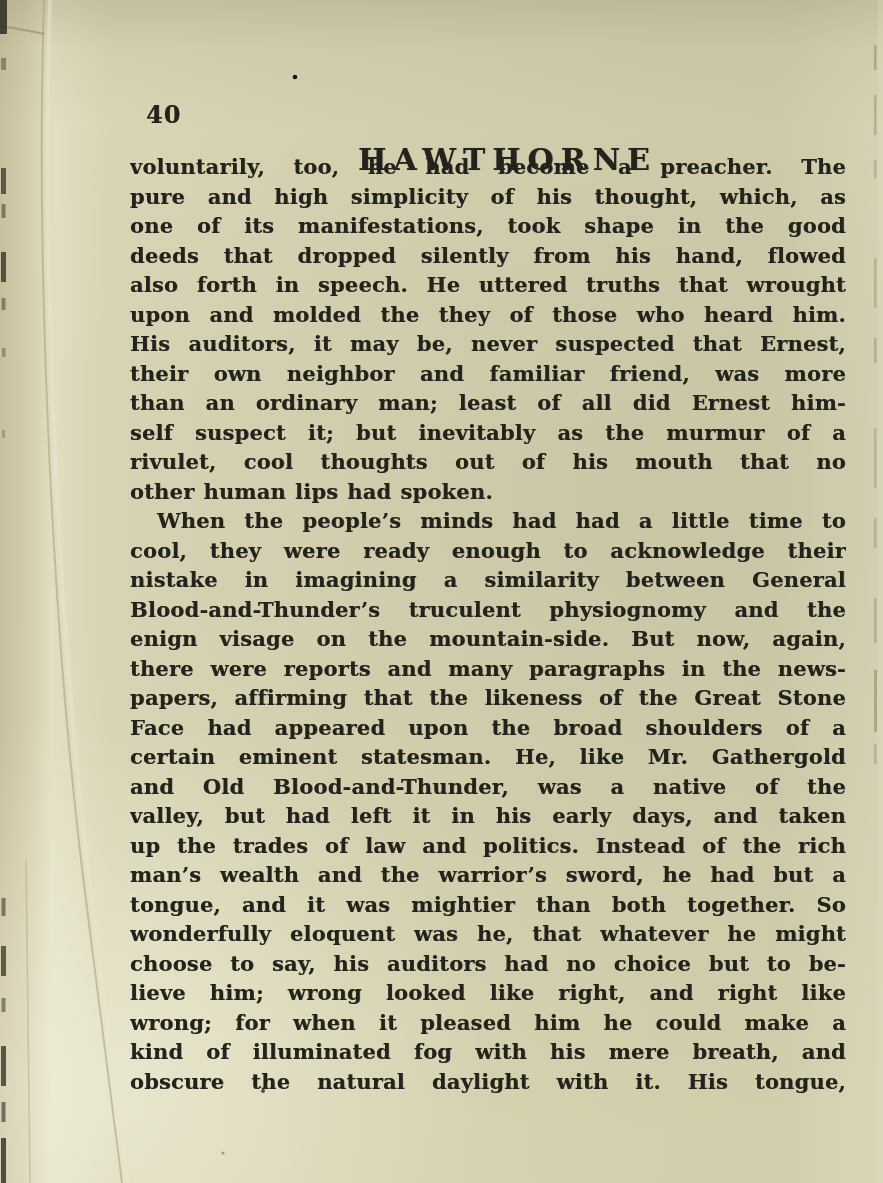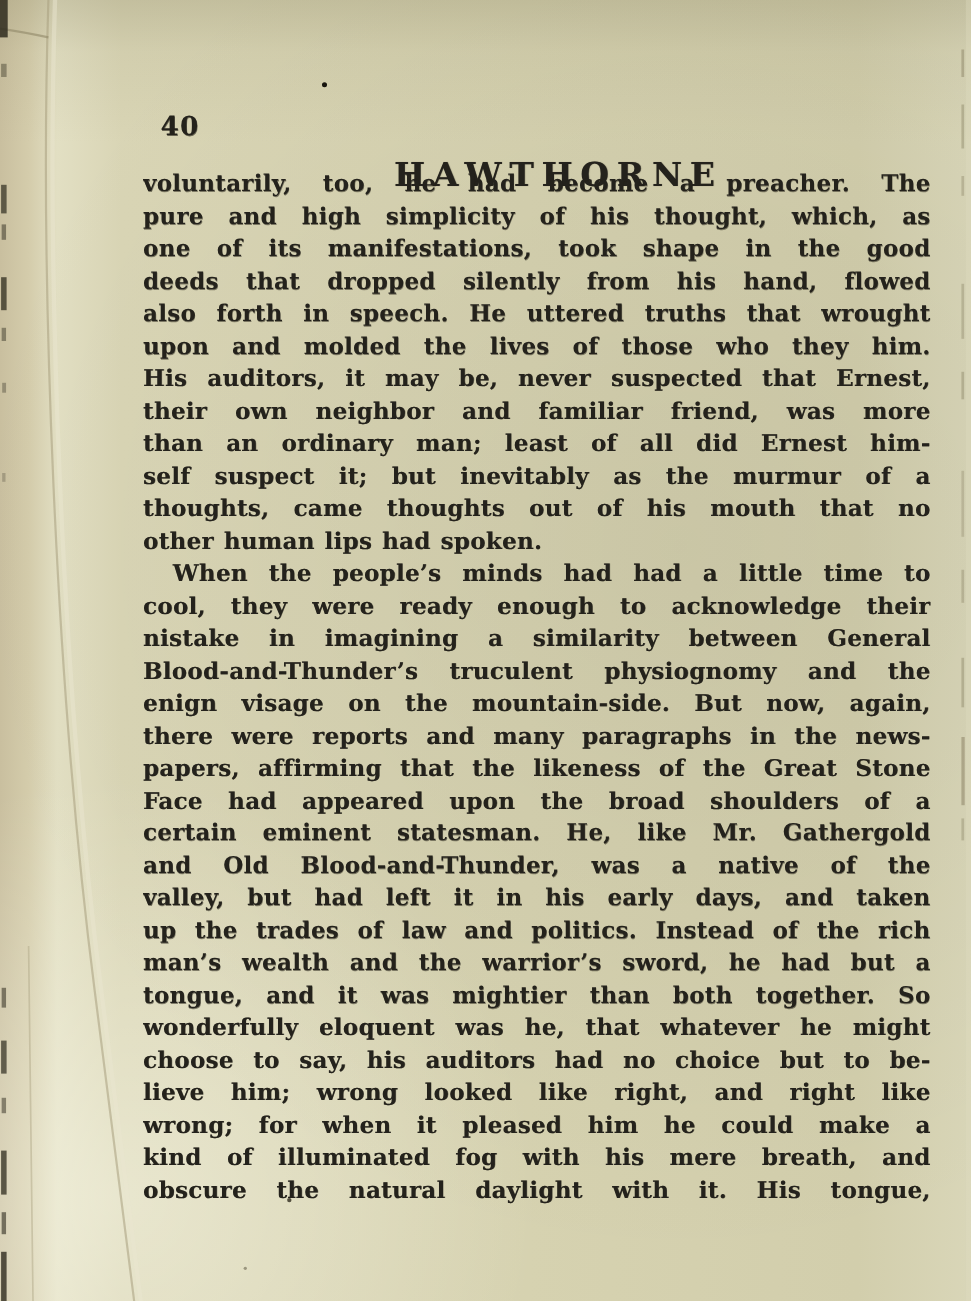--- a/index.html
+++ b/index.html
@@ -101,26 +101,26 @@
 
   <div class="pagenum">40</div>
   <div class="runhead">HAWTHORNE</div>
 
   <div class="body-text">
     <div class="line">voluntarily, too, he had become a preacher. The</div>
     <div class="line">pure and high simplicity of his thought, which, as</div>
     <div class="line">one of its manifestations, took shape in the good</div>
     <div class="line">deeds that dropped silently from his hand, flowed</div>
     <div class="line">also forth in speech. He uttered truths that wrought</div>
-    <div class="line">upon and molded the lives of those who they him.</div>
+    <div class="line">upon and molded the they of those who heard him.</div>
     <div class="line">His auditors, it may be, never suspected that Ernest,</div>
     <div class="line">their own neighbor and familiar friend, was more</div>
     <div class="line">than an ordinary man; least of all did Ernest him-</div>
     <div class="line">self suspect it; but inevitably as the murmur of a</div>
-    <div class="line">thoughts, came thoughts out of his mouth that no</div>
+    <div class="line">rivulet, cool thoughts out of his mouth that no</div>
     <div class="line para-end">other human lips had spoken.</div>
     <div class="line indent">When the people’s minds had had a little time to</div>
     <div class="line">cool, they were ready enough to acknowledge their</div>
     <div class="line">nistake in imagining a similarity between General</div>
     <div class="line">Blood-and-Thunder’s truculent physiognomy and the</div>
     <div class="line">enign visage on the mountain-side. But now, again,</div>
     <div class="line">there were reports and many paragraphs in the news-</div>
     <div class="line">papers, affirming that the likeness of the Great Stone</div>
     <div class="line">Face had appeared upon the broad shoulders of a</div>
     <div class="line">certain eminent statesman. He, like Mr. Gathergold</div>

